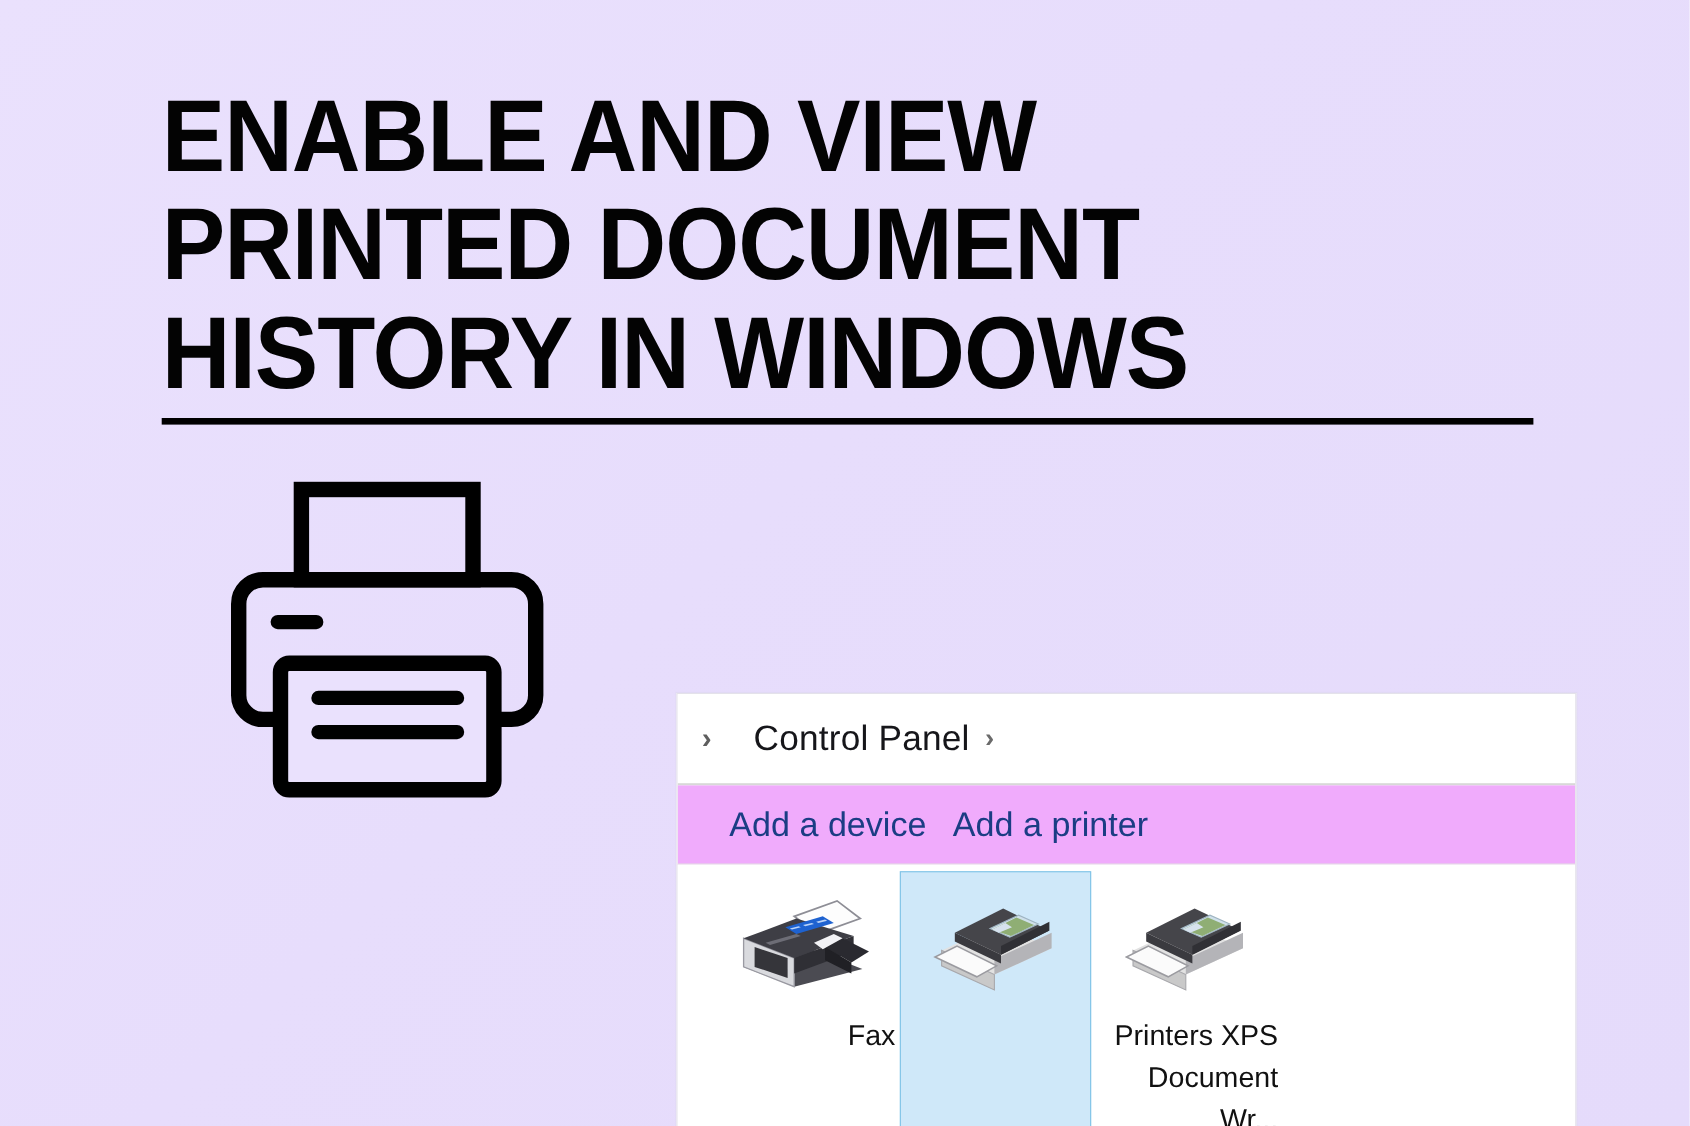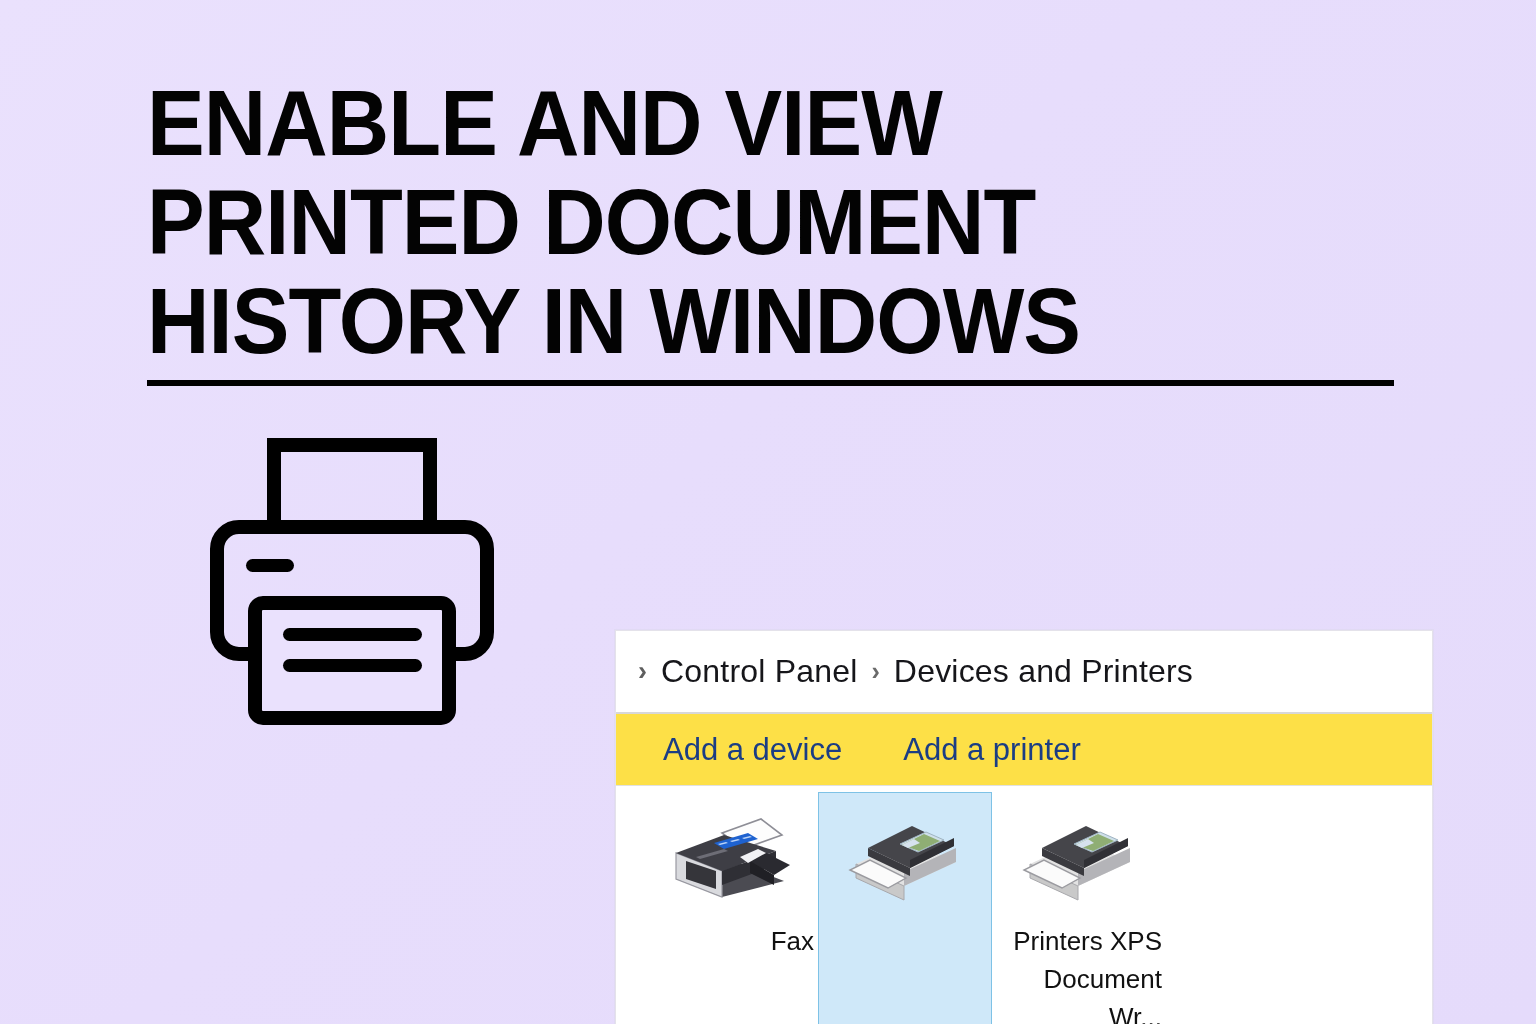--- a/index.html
+++ b/index.html
@@ -107,46 +107,47 @@
     font-weight: bold;
     margin-right: 14px;
     line-height: 1;
   }
   .crumb-text {
     font-family: "Liberation Sans Narrow", "Liberation Sans", sans-serif;
     font-size: 32px;
     color: #16161a;
     letter-spacing: 0.2px;
     white-space: nowrap;
+    margin-left: 24px;
   }
   .crumb-sep {
     color: #6a6a6a;
     font-size: 25px;
     font-weight: bold;
     margin: 0 14px;
     line-height: 1;
   }
 
   .toolbar {
     height: 72px;
-    background: #fde047;
+    background: #f0abfc;
     border-bottom: 1px solid #e1e1e1;
     display: flex;
     align-items: center;
     padding-left: 47px;
     box-sizing: border-box;
   }
   .toolbar-link {
     font-family: "Liberation Sans Narrow", "Liberation Sans", sans-serif;
     font-size: 31px;
     color: #1b3d84;
     white-space: nowrap;
     cursor: pointer;
   }
-  .toolbar-link + .toolbar-link { margin-left: 61px; }
+  .toolbar-link + .toolbar-link { margin-left: 24px; }
 
   .items-area {
     display: flex;
     padding-left: 28px;
     padding-top: 6px;
     background: #ffffff;
   }
   .device-item {
     width: 174px;
     padding-top: 14px;
@@ -204,21 +205,20 @@
     </svg>
   </div>
 
 
   <div class="win-panel">
 
     <div class="breadcrumb-bar">
       <span class="crumb-chevron">›</span>
       <span class="crumb-text">Control Panel</span>
       <span class="crumb-sep">›</span>
-      <span class="crumb-text">Devices and Printers</span>
     </div>
 
     <div class="toolbar">
       <span class="toolbar-link">Add a device</span>
       <span class="toolbar-link">Add a printer</span>
     </div>
 
     <div class="items-area">
 
       <div class="device-item">

